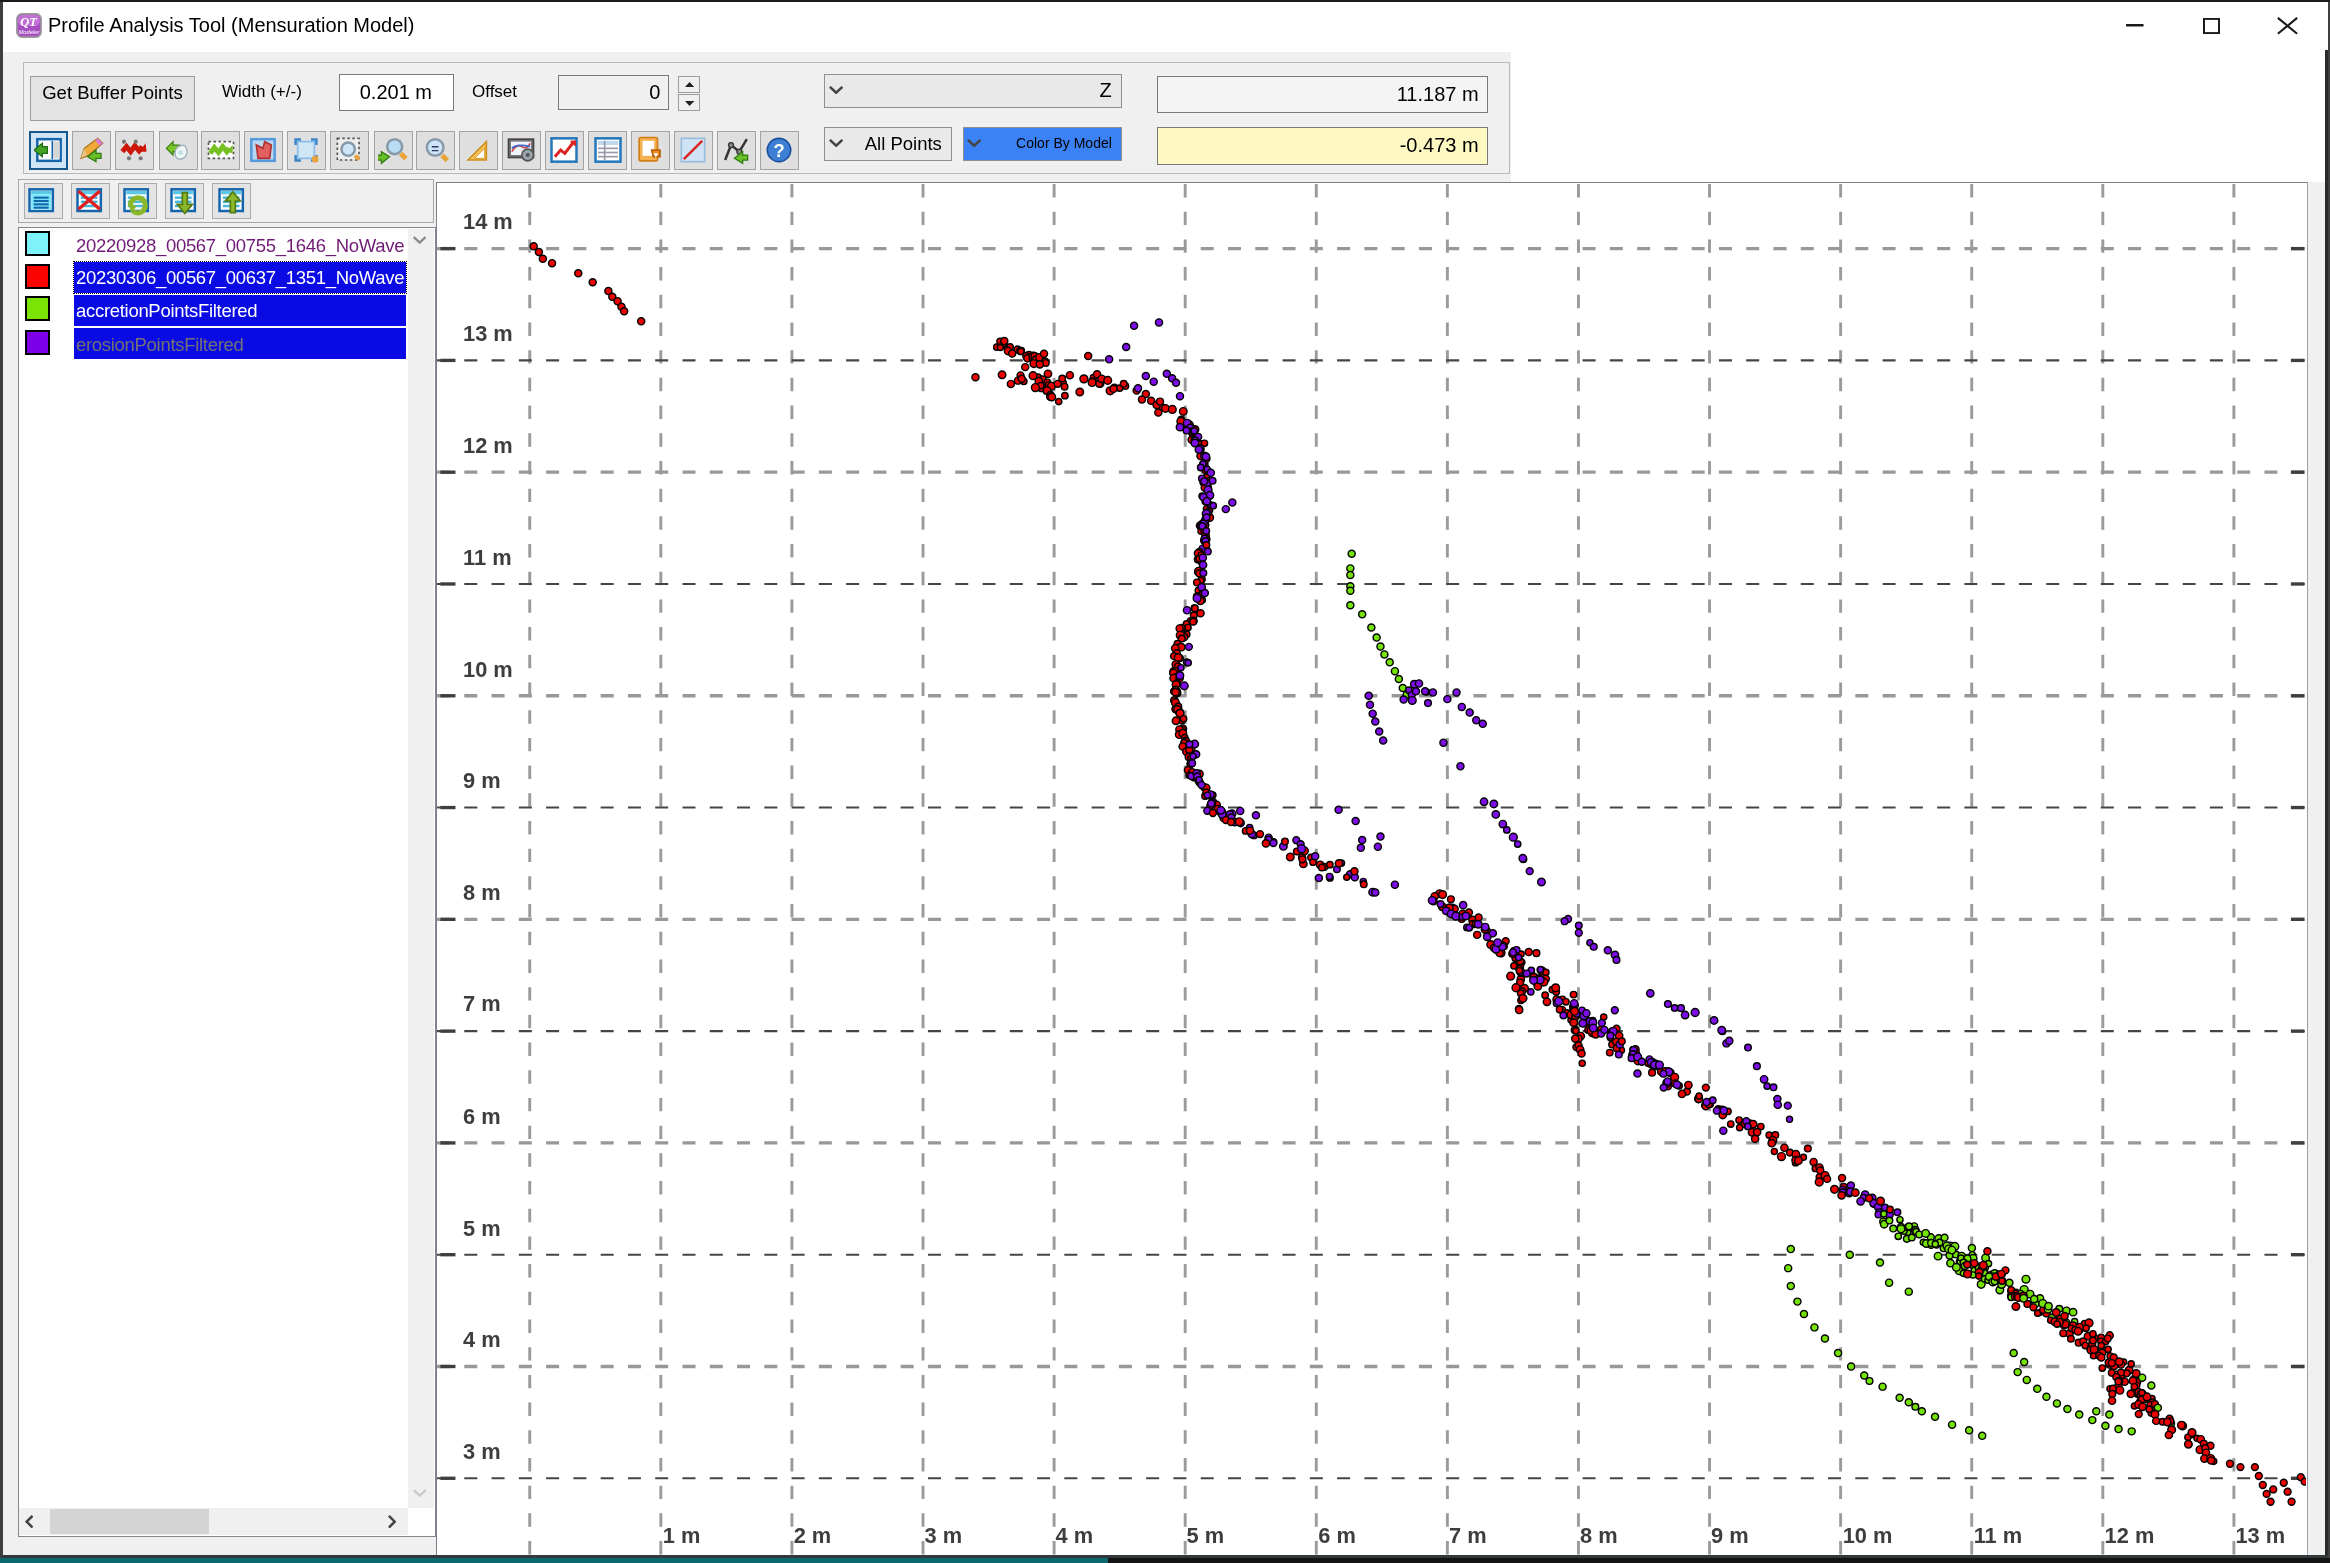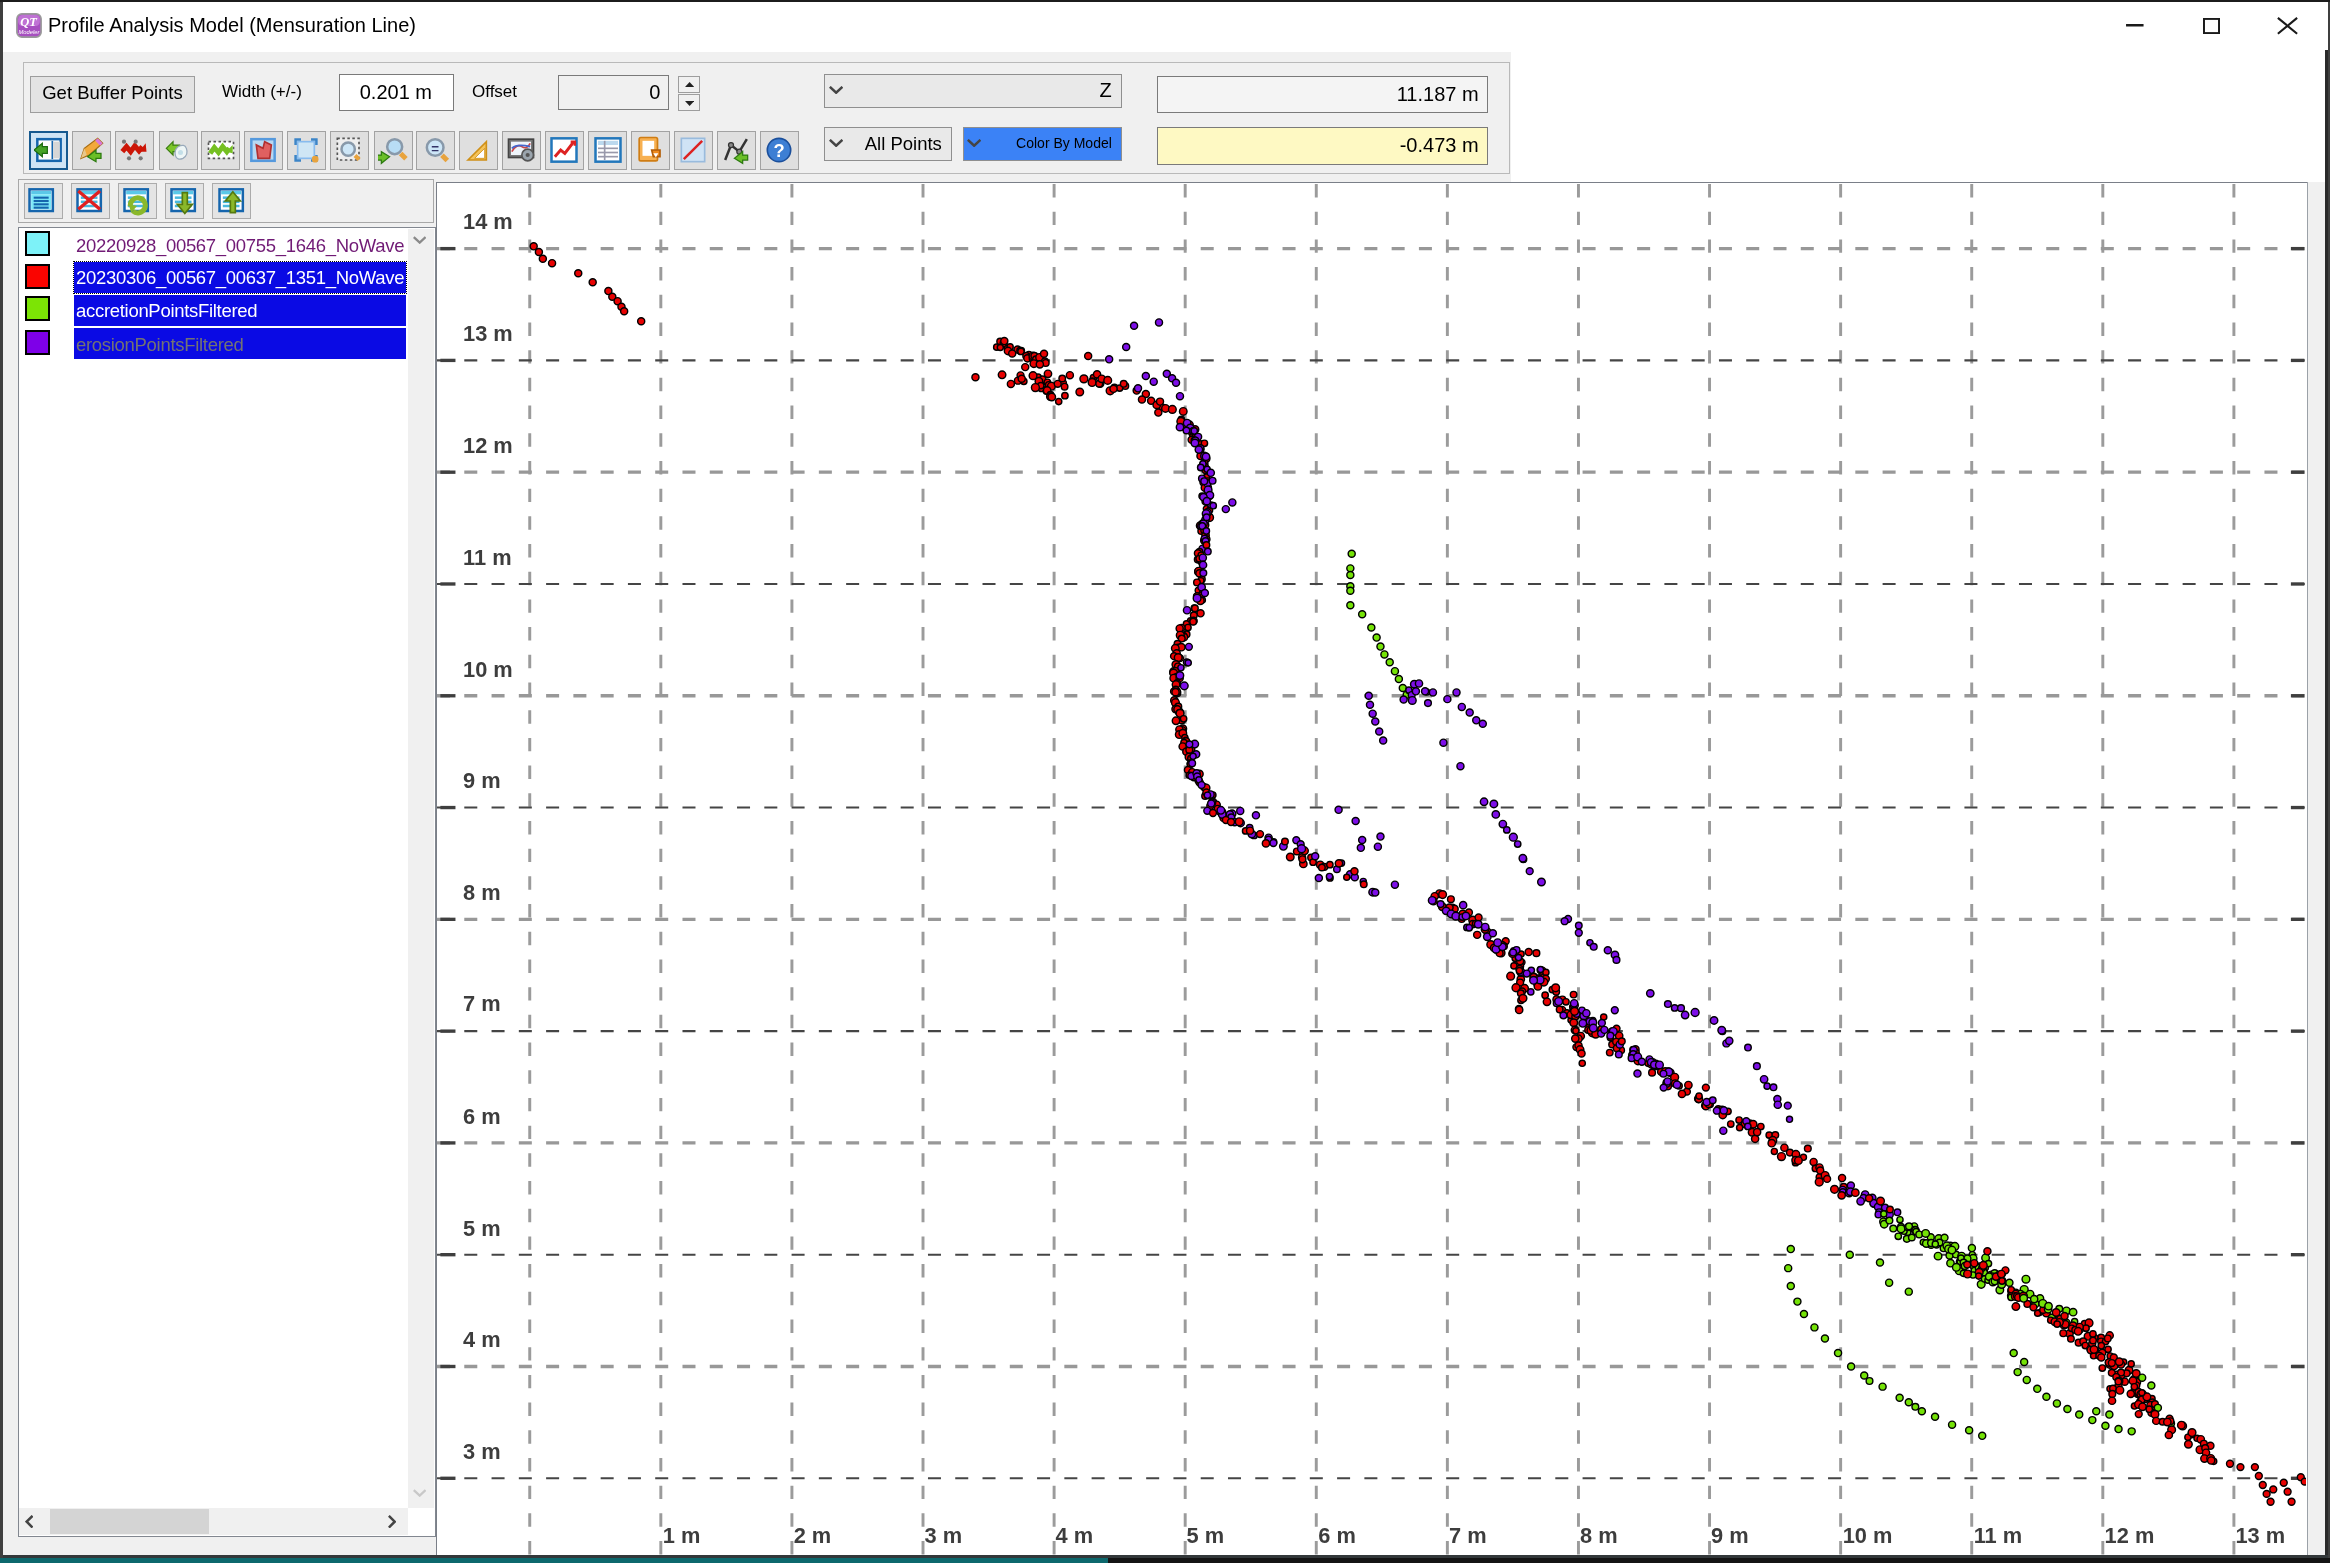--- a/index.html
+++ b/index.html
@@ -9,33 +9,33 @@
 .fld{position:absolute;border:1.7px solid #7a7a7a;font-size:20px;color:#000}
 .lbl{position:absolute;font-size:17px;color:#000}
 </style></head><body>
 <div id="titlebar" class="abs"></div>
 <svg class="abs" style="left:16px;top:13.4px" width="26" height="25" viewBox="0 0 31 30">
 <rect x="1" y="1" width="29" height="28" rx="6" fill="#a74fc0" stroke="#9a9a9a" stroke-width="2"></rect>
 <rect x="2.5" y="2.5" width="26" height="13" rx="5" fill="#c579d8" opacity="0.8"></rect>
 <text x="15" y="16" font-size="15" font-weight="bold" font-style="italic" fill="#fff" text-anchor="middle" font-family="Liberation Serif,serif">QT</text>
 <text x="15.5" y="25" font-size="7" font-style="italic" fill="#fff" text-anchor="middle">Modeler</text>
   </svg>
-<div id="title" class="abs">Profile Analysis Model (Mensuration Line)</div>
+<div id="title" class="abs">Profile Analysis Tool (Mensuration Model)</div>
 <svg class="abs" style="left:2126px;top:24px" width="17.6" height="2.5" viewBox="0 0 21 3">
     <rect width="21" height="3" fill="#1a1a1a"></rect>
   </svg>
 <svg class="abs" style="left:2203px;top:17.6px" width="17" height="16" viewBox="0 0 20 19">
     <rect x="1" y="1" width="18" height="17" fill="none" stroke="#1a1a1a" stroke-width="2.5"></rect>
   </svg>
 <svg class="abs" style="left:2277px;top:17px" width="21" height="17.6" viewBox="0 0 25 21">
     <path d="M1 1 L24 20 M24 1 L1 20" stroke="#1a1a1a" stroke-width="2.5"></path>
   </svg>
 <div class="abs" style="left:1511px;top:52px;width:814px;height:130px;background:#fff"></div>
 <div class="abs" style="left:23px;top:62px;width:1487px;height:112px;border:1.7px solid #b9b9b9;background:#f0f0f0"></div>
-<div class="abs" style="left:30px;top:76px;width:165px;height:37px;background:#e3e3e3;border:1.7px solid #9d9d9d;font-size:18.5px;text-align:center;line-height:32px">Get Buffer Points</div>
+<div class="abs" style="left:30px;top:76px;width:165px;height:45px;background:#e3e3e3;border:1.7px solid #9d9d9d;font-size:18.5px;text-align:center;line-height:32px">Get Buffer Points</div>
 <div class="lbl" style="left:222px;top:82px">Width (+/-)</div>
 <div class="fld" style="left:339px;top:74px;width:115px;height:37px;background:#fff;text-align:right;line-height:34px;padding-right:21px">0.201 m</div>
 <div class="lbl" style="left:472px;top:82px">Offset</div>
 <div class="fld" style="left:558px;top:75px;width:111px;height:35px;background:#f0f0f0;text-align:right;line-height:32px;padding-right:7.6px">0</div>
 <div class="abs" style="left:678px;top:76px;width:22px;height:17px;background:#f0f0f0;border:1.3px solid #9d9d9d"></div>
 <div class="abs" style="left:678px;top:94px;width:22px;height:17px;background:#f0f0f0;border:1.3px solid #9d9d9d"></div>
 <svg class="abs" style="left:685px;top:82px" width="9.2" height="5" viewBox="0 0 11 6">
     <path d="M5.5 0 L11 6 L0 6 Z" fill="#222"></path>
   </svg>
 <svg class="abs" style="left:685px;top:101px" width="9.2" height="5" viewBox="0 0 11 6">

